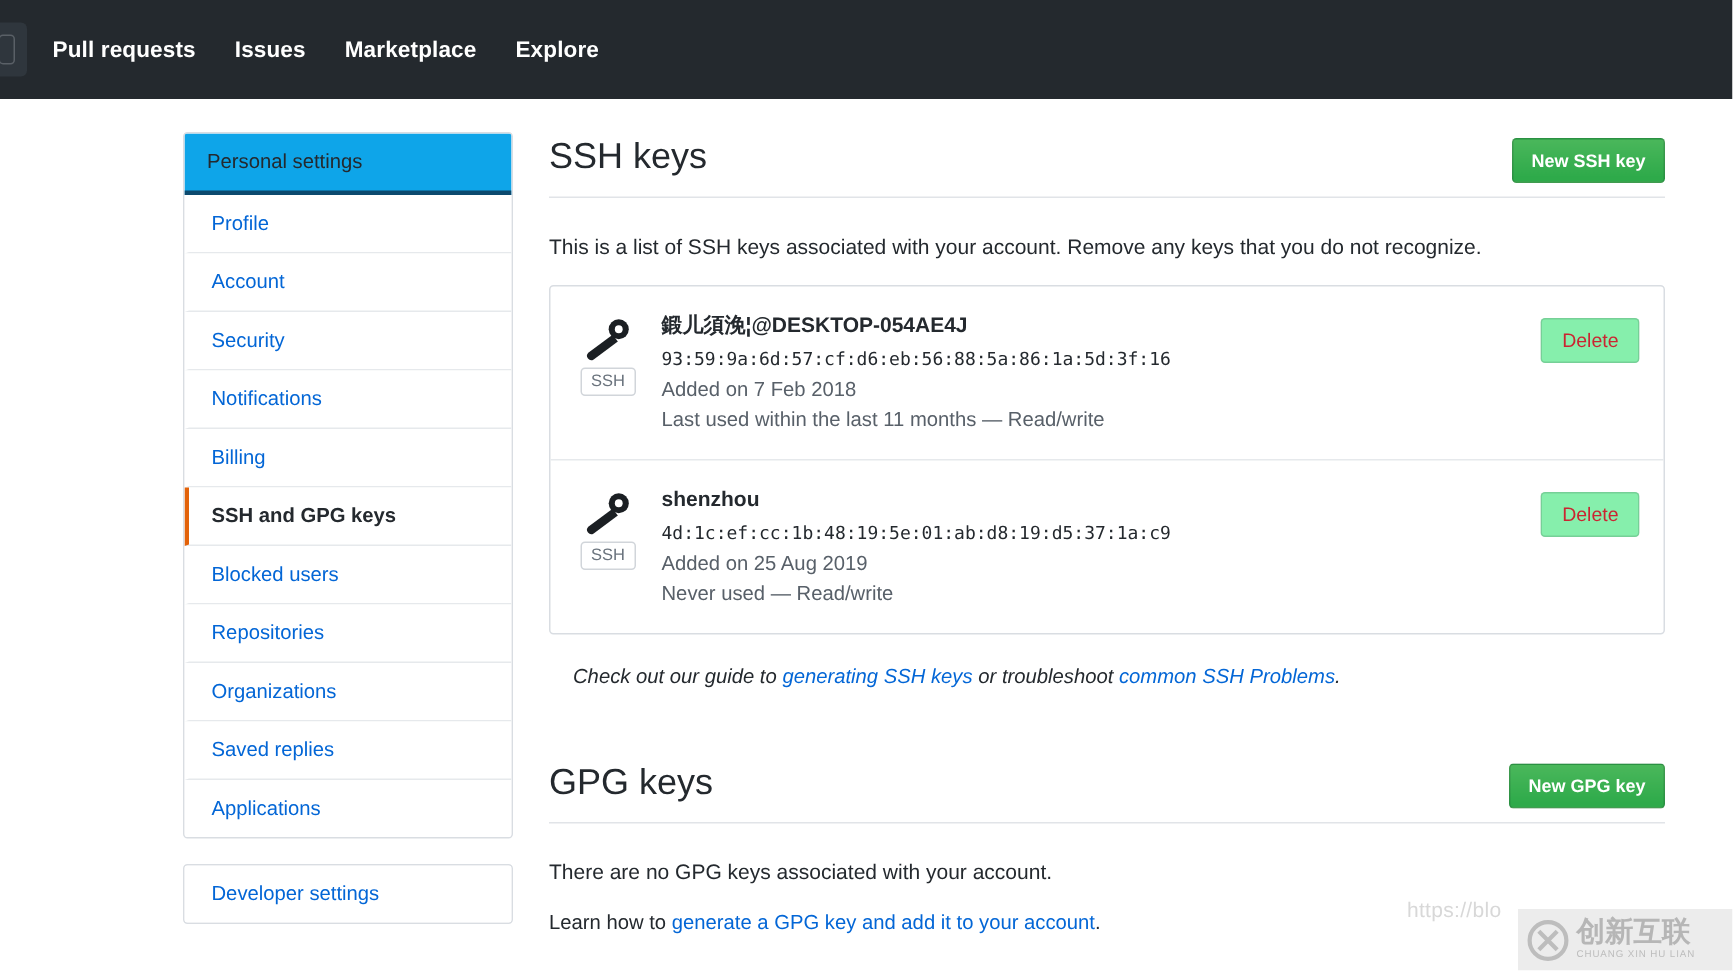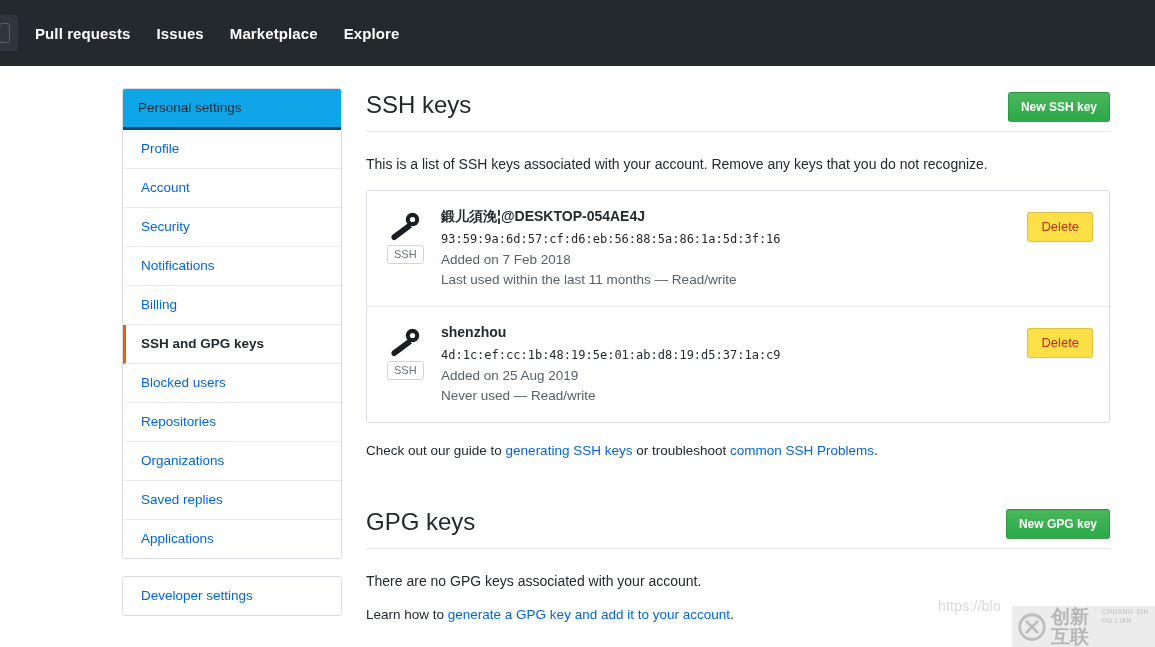--- a/index.html
+++ b/index.html
@@ -201,39 +201,40 @@
     color: #24292e;
     line-height: 18px;
     margin-bottom: 2px;
   }
   .key-meta {
     font-size: 13.5px;
     color: #586069;
     line-height: 20px;
   }
   .btn-delete {
-    background: #fde047;
+    background: #86efac;
     border: 1px solid rgba(27,31,35,0.15);
     border-radius: 3px;
     color: #cb2431;
     font-size: 13px;
     padding: 5px 13px;
     line-height: 18px;
     cursor: pointer;
     font-family: inherit;
     flex: 0 0 auto;
     margin-top: 5px;
     white-space: nowrap;
   }
 
   .help-text {
     font-size: 13.5px;
     color: #24292e;
-    margin: 18px 0 0 0;
-    line-height: 20px;
+    margin: 18px 0 0 16px;
+    line-height: 20px;
+    font-style: italic;
   }
   a.inline-link { color: #0366d6; text-decoration: none; }
 
   #gpg-section { margin-top: 44px; }
   .empty-text {
     font-size: 14px;
     color: #24292e;
     margin: 22px 0 14px 0;
     line-height: 20px;
   }
@@ -266,21 +267,21 @@
     align-items: center;
     padding-left: 6px;
     pointer-events: none;
   }
   #brand-watermark .cx {
     width: 28px;
     height: 28px;
     flex: 0 0 28px;
     margin-right: 5px;
   }
-  #brand-watermark .wm-txt { display: flex; flex-direction: row; }
+  #brand-watermark .wm-txt { display: flex; flex-direction: column; }
   #brand-watermark .wm-cn {
     font-size: 19px;
     font-weight: bold;
     color: #b6b6b6;
     line-height: 20px;
     letter-spacing: 0px;
   }
   #brand-watermark .wm-en {
     font-size: 6.5px;
     color: #bdbdbd;

